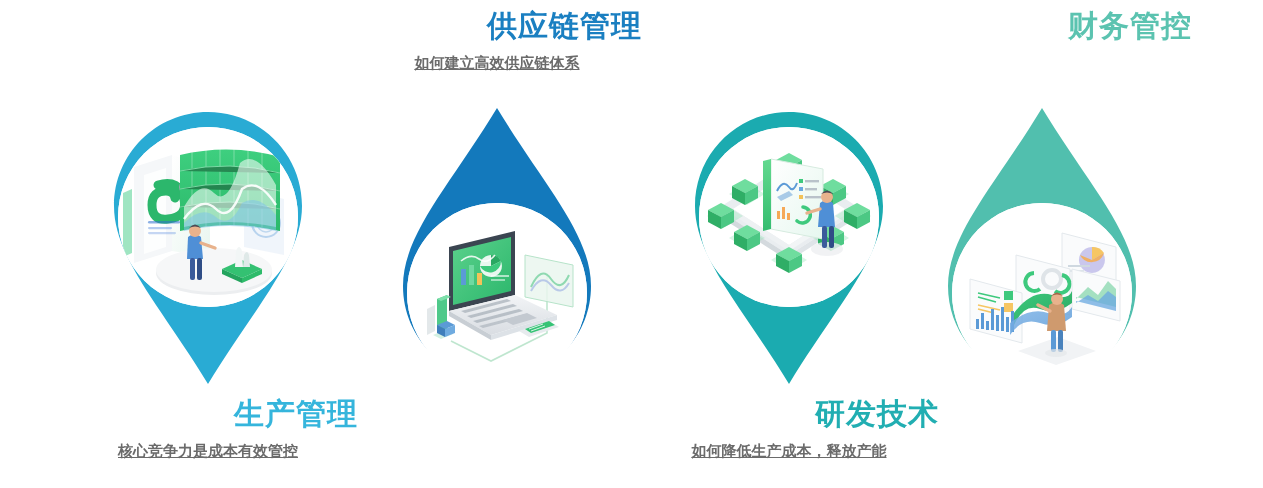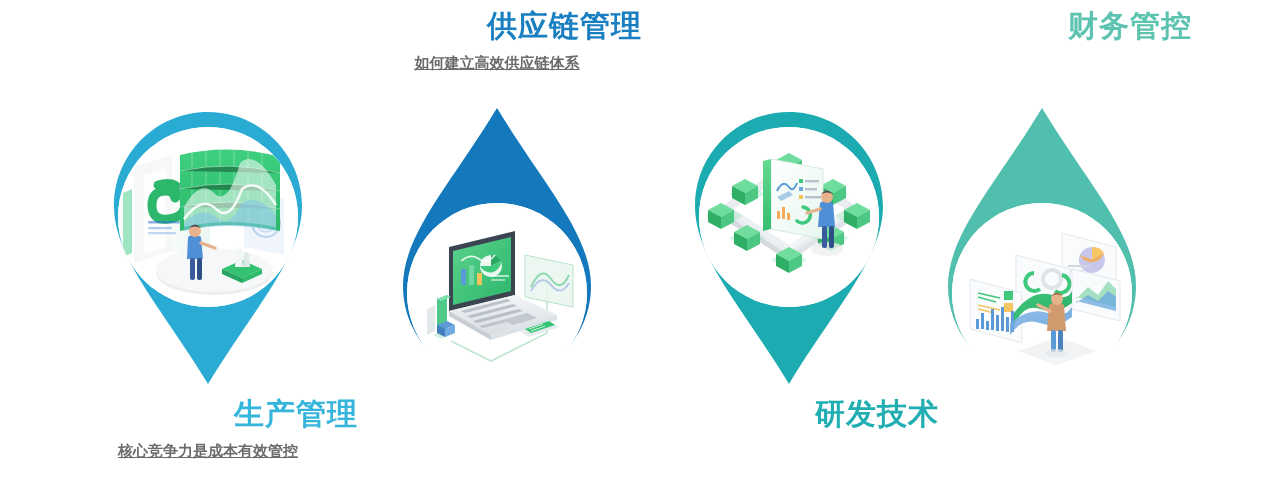--- a/index.html
+++ b/index.html
@@ -305,20 +305,21 @@
           <rect x="123" y="99" width="5" height="22" rx="2" fill="#3a5b9b"></rect>
           <rect x="130" y="99" width="5" height="22" rx="2" fill="#2f4d86"></rect>
           <circle cx="128" cy="70" r="6" fill="#e8b28c"></circle>
           <path d="M122 67 q6 -7 12 0 q-6 -3 -12 0" fill="#4a4a55"></path>
           <path d="M121 82 l-13 4" stroke="#e8b28c" stroke-width="3.4" stroke-linecap="round"></path>
         </svg>
       </div>
     </div>
     <div class="caption bottom">
       <div class="title" style="color: rgb(33, 174, 178);">研发技术</div>
+      <div class="subtitle" style="color: rgb(107, 107, 107);">如何降低生产成本，释放产能</div>
     </div>
   </div>
 
   <div class="item w4">
     <div class="caption top">
       <div class="title" style="color: rgb(91, 195, 176);">财务管控</div>
     </div>
     <div class="pin up">
       <svg viewBox="0 0 232 290" xmlns="http://www.w3.org/2000/svg">
         <path d="M116 272 C64 272 22 230 22 178 C22 126 70 76 116 0 C162 76 210 126 210 178 C210 230 168 272 116 272 Z" fill="#51bfae"></path>

